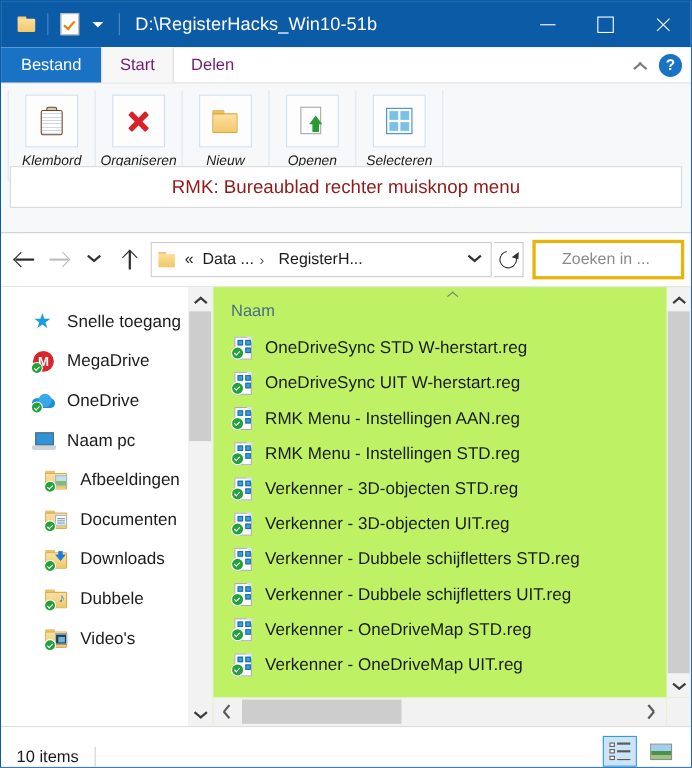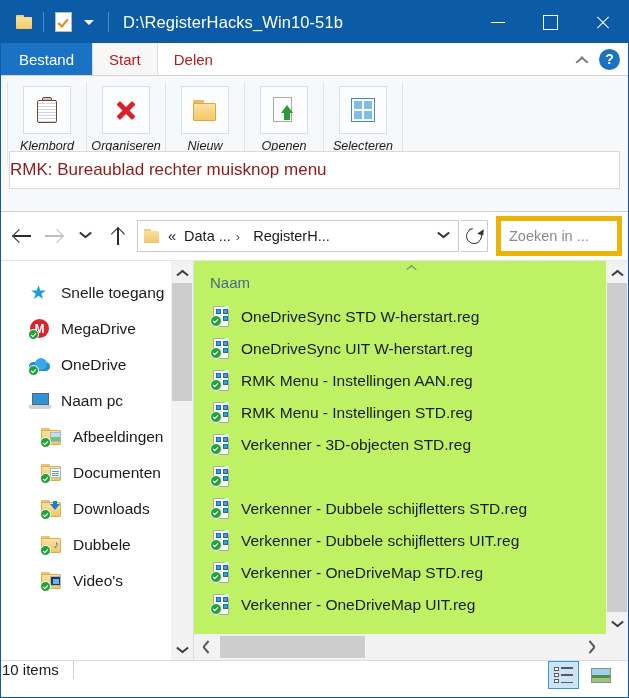--- a/index.html
+++ b/index.html
@@ -116,21 +116,21 @@
     display: flex;
     align-items: stretch;
     flex: 0 0 auto;
     position: relative;
     border-bottom: 1px solid #d3d3d3;
   }
   .tab {
     display: flex; align-items: center;
     padding: 0 16px;
     font-size: 15px;
-    color: #b91c1c;
+    color: #701a75;
     white-space: nowrap;
   }
   .tab.file {
     background: #1a72c4;
     color: #ffffff;
     padding: 0 18px;
   }
   .tab.active {
     background: #f7f7f7;
     border-left: 1px solid #dedede;
@@ -270,21 +270,21 @@
   }
   .ico-grid i { background: #7cc0e8; display: block; }
 
   .banner {
     position: absolute;
     left: 8px; right: 8px;
     bottom: 22px;
     height: 36px;
     background: #ffffff;
     border: 1px solid #d9d9d9;
-    display: flex; align-items: center; 
+    display: flex; align-items: center; justify-content: center;
   }
   .banner-text {
     color: #8f1a1a;
     font-size: 17px;
     white-space: nowrap;
   }
 
   
   .addrbar {
     height: 48px;
@@ -390,24 +390,24 @@
   .refresh-g:after {
     content: ""; position: absolute;
     right: -2px; top: -2px;
     border-left: 4px solid transparent;
     border-right: 4px solid transparent;
     border-bottom: 5px solid #333;
     transform: rotate(110deg);
   }
   .searchbox {
     width: 108px; height: 30px;
-    border: 5px solid #eab308;
+    border: 3px solid #eab308;
     background: #ffffff;
     display: flex; align-items: center;
-    padding-left: 8px;
+    padding-left: 24px;
     margin-left: 6px;
     flex: 0 0 auto;
   }
   .search-ph { font-size: 14.5px; color: #8a8a8a; white-space: nowrap; }
 
   
   .content {
     flex: 1 1 auto;
     display: flex;
     min-height: 0;
@@ -656,22 +656,22 @@
   .corner-box {
     position: absolute; right: 0; bottom: 0;
     width: 22px; height: 26px; background: #f2f2f2;
   }
 
   
   .statusbar {
     height: 36px; flex: 0 0 auto;
     border-top: 1px solid #dcdcdc;
     background: #ffffff;
-    display: flex; align-items: flex-start;
-    padding: 0 4px 0 1px;
+    display: flex; align-items: flex-end;
+    padding: 0 4px 0 14px;
     position: relative;
   }
   .status-text { font-size: 15px; color: #1b1b1b; }
   .status-sep { width: 1px; height: 18px; background: #d0d0d0; margin-left: 14px; }
   .viewbtns {
     margin-left: auto; display: flex; align-items: center; gap: 6px;
     padding-right: 8px;
   }
   .vbtn {
     width: 29px; height: 26px;
@@ -1032,20 +1032,21 @@
 
           <div class="filerow">
             <span class="regico">
                 <span class="page"></span>
                 <span class="fold"></span>
                 <span class="blk b1"></span>
                 <span class="blk b2"></span>
                 <span class="blk b3"></span>
                 <span class="regbadge"></span>
               </span>
+            <span class="fname">Verkenner - 3D-objecten UIT.reg</span>
           </div>
 
           <div class="filerow">
             <span class="regico">
                 <span class="page"></span>
                 <span class="fold"></span>
                 <span class="blk b1"></span>
                 <span class="blk b2"></span>
                 <span class="blk b3"></span>
                 <span class="regbadge"></span>

